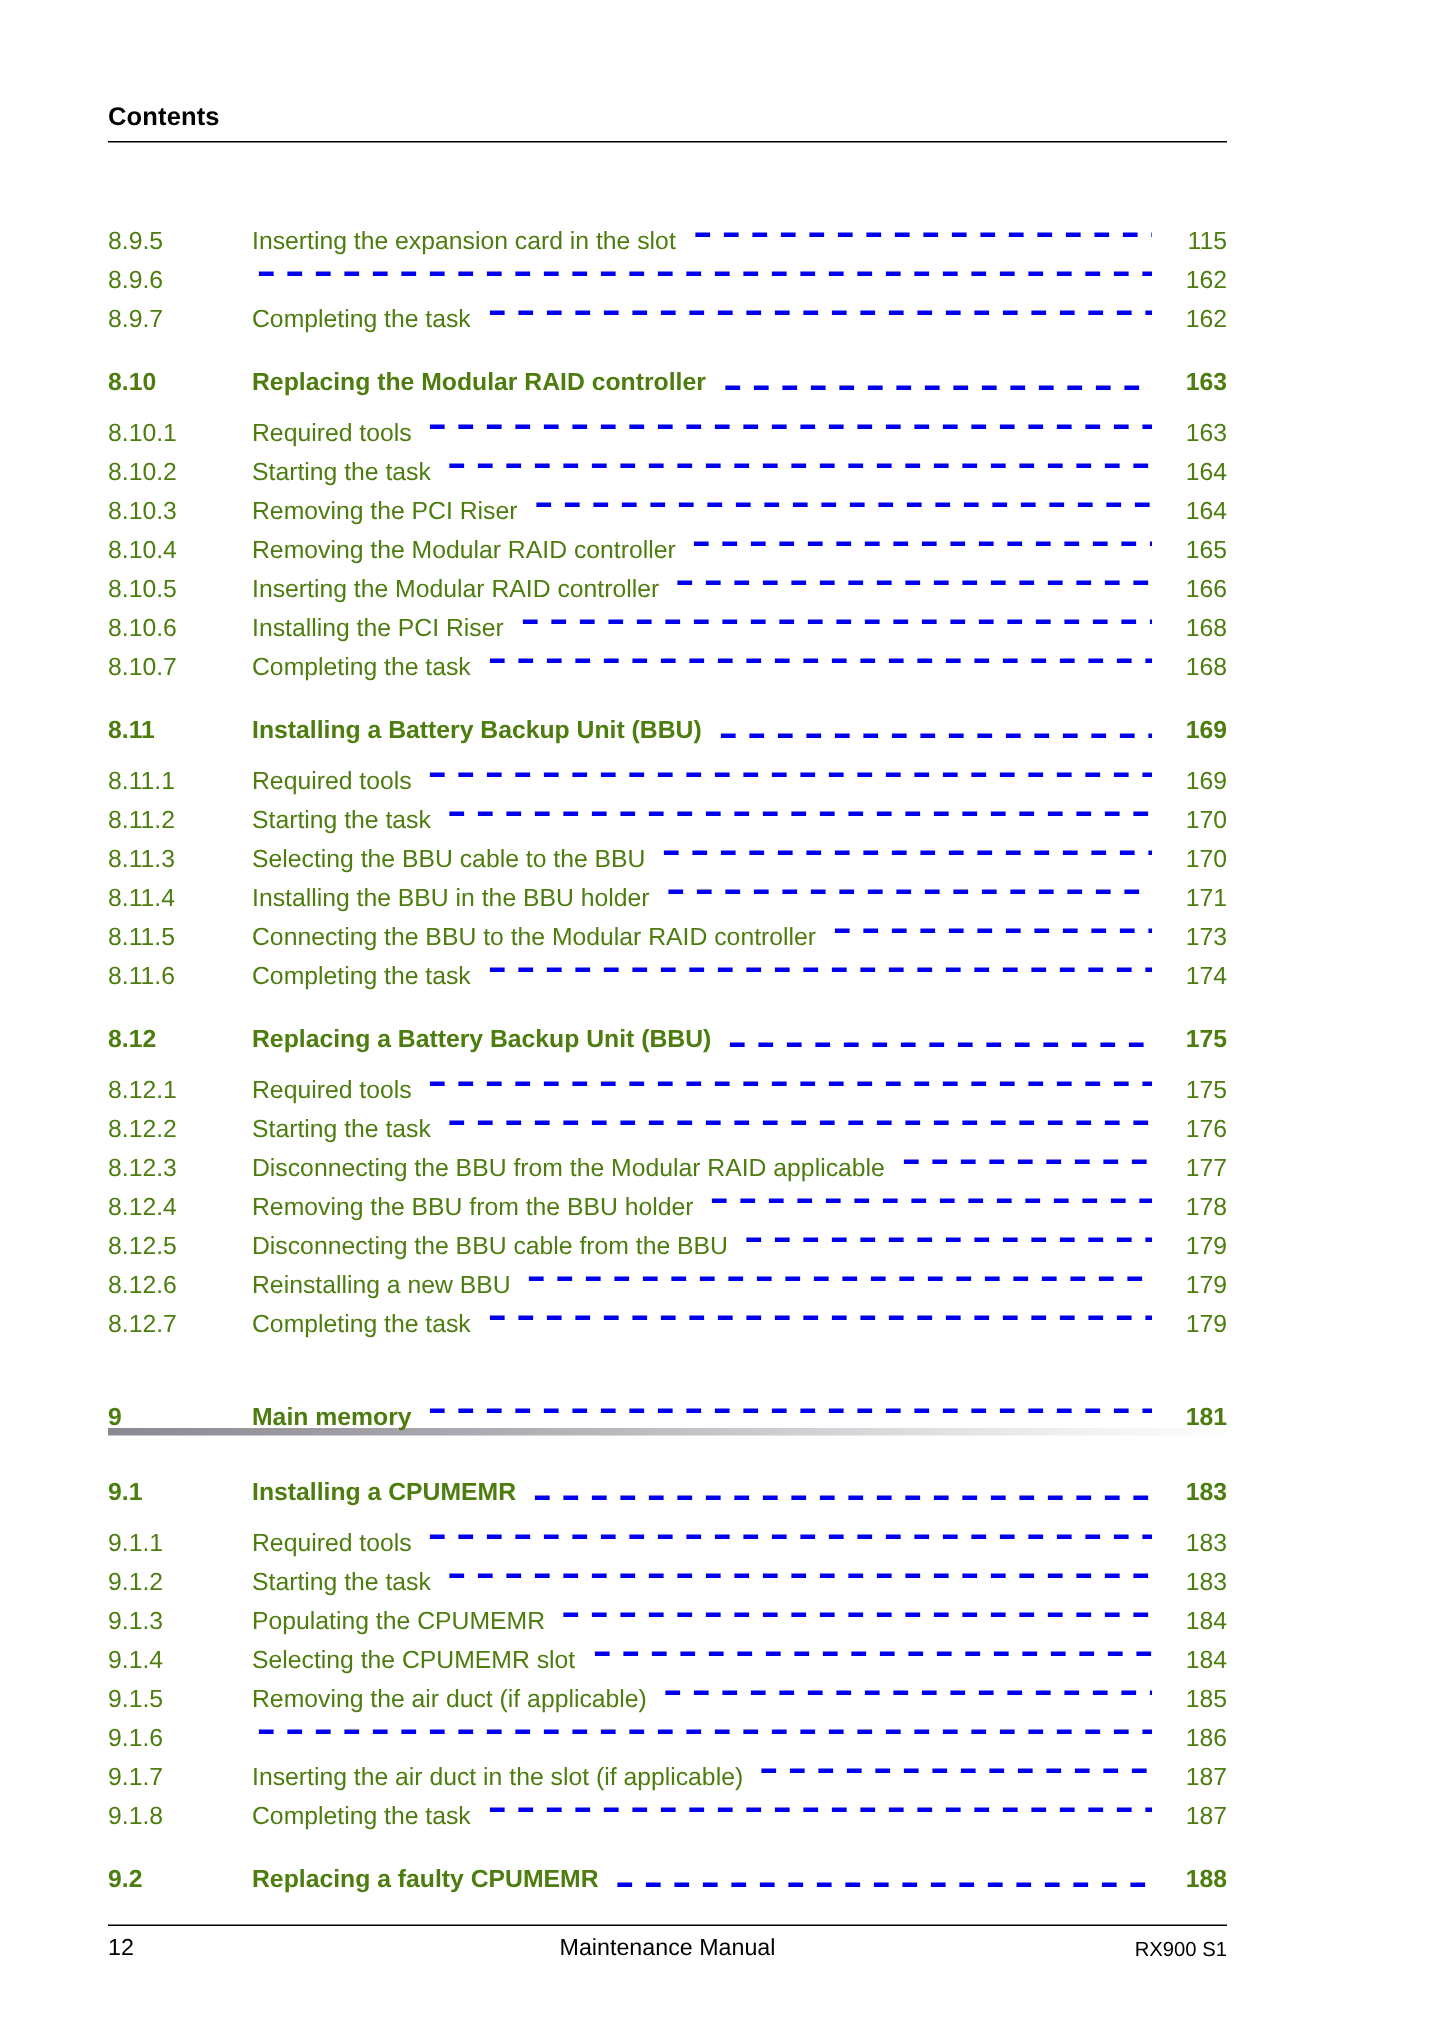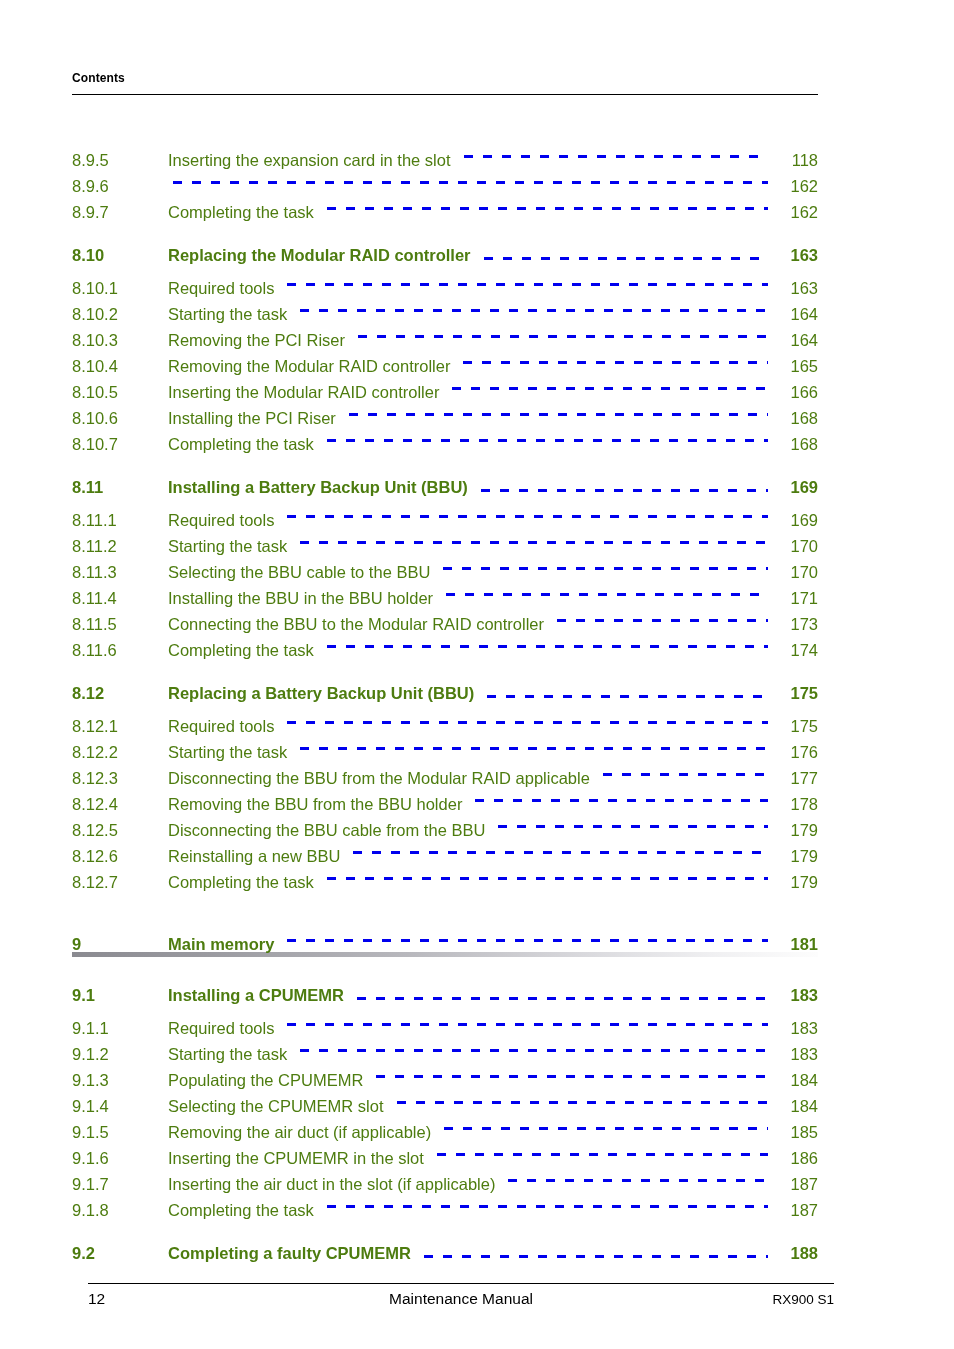--- a/index.html
+++ b/index.html
@@ -25,21 +25,21 @@
   }
 
   
   .header {
     position: absolute;
     left: 72px;
     top: 68px;
     width: 746px;
   }
   .header-title {
-    font-size: 12px;
+    font-size: 17px;
     font-weight: bold;
     color: #000000;
     letter-spacing: 0.1px;
     line-height: 20px;
   }
   .header-rule {
     margin-top: 6px;
     border-top: 1.6px solid #000000;
     width: 746px;
   }
@@ -128,21 +128,20 @@
     margin-bottom: 1px;
     background: linear-gradient(to right, #8a8a90 0%, #9a9aa0 18%, #b8b8bd 45%, #d8d8dc 68%, #f0f0f2 86%, #fdfdfd 100%);
   }
 
   
   .footer {
     position: absolute;
     left: 72px;
     top: 1283px;
     width: 746px;
-    margin-left: 16px;
   }
   .footer-rule {
     border-top: 1.4px solid #000000;
     width: 746px;
   }
   .footer-inner {
     position: relative;
     height: 26px;
     margin-top: 6px;
     font-size: 15.5px;
@@ -176,21 +175,21 @@
   <div class="header">
     <div class="header-title">Contents</div>
     <div class="header-rule"></div>
   </div>
 
   <div class="toc" id="toc-root">
       <div class="toc-row">
         <span class="num">8.9.5</span>
         <span class="title">Inserting the expansion card in the slot</span>
         <span class="leader"></span>
-        <span class="pageno">118</span>
+        <span class="pageno">115</span>
       </div>
       <div class="toc-row">
         <span class="num">8.9.6</span>
         <span class="leader"></span>
         <span class="pageno">162</span>
       </div>
       <div class="toc-row">
         <span class="num">8.9.7</span>
         <span class="title">Completing the task</span>
         <span class="leader"></span>
@@ -377,40 +376,39 @@
         <span class="pageno">184</span>
       </div>
       <div class="toc-row">
         <span class="num">9.1.5</span>
         <span class="title">Removing the air duct (if applicable)</span>
         <span class="leader"></span>
         <span class="pageno">185</span>
       </div>
       <div class="toc-row">
         <span class="num">9.1.6</span>
-        <span class="title">Inserting the CPUMEMR in the slot</span>
         <span class="leader"></span>
         <span class="pageno">186</span>
       </div>
       <div class="toc-row">
         <span class="num">9.1.7</span>
         <span class="title">Inserting the air duct in the slot (if applicable)</span>
         <span class="leader"></span>
         <span class="pageno">187</span>
       </div>
       <div class="toc-row">
         <span class="num">9.1.8</span>
         <span class="title">Completing the task</span>
         <span class="leader"></span>
         <span class="pageno">187</span>
       </div>
       <div class="gap-md"></div>
       <div class="toc-row level1">
         <span class="num">9.2</span>
-        <span class="title">Completing a faulty CPUMEMR</span>
+        <span class="title">Replacing a faulty CPUMEMR</span>
         <span class="leader"></span>
         <span class="pageno">188</span>
       </div>
     </div>
 
   <div class="footer">
     <div class="footer-rule"></div>
     <div class="footer-inner">
       <span class="footer-left">12</span>
       <span class="footer-center">Maintenance Manual</span>

